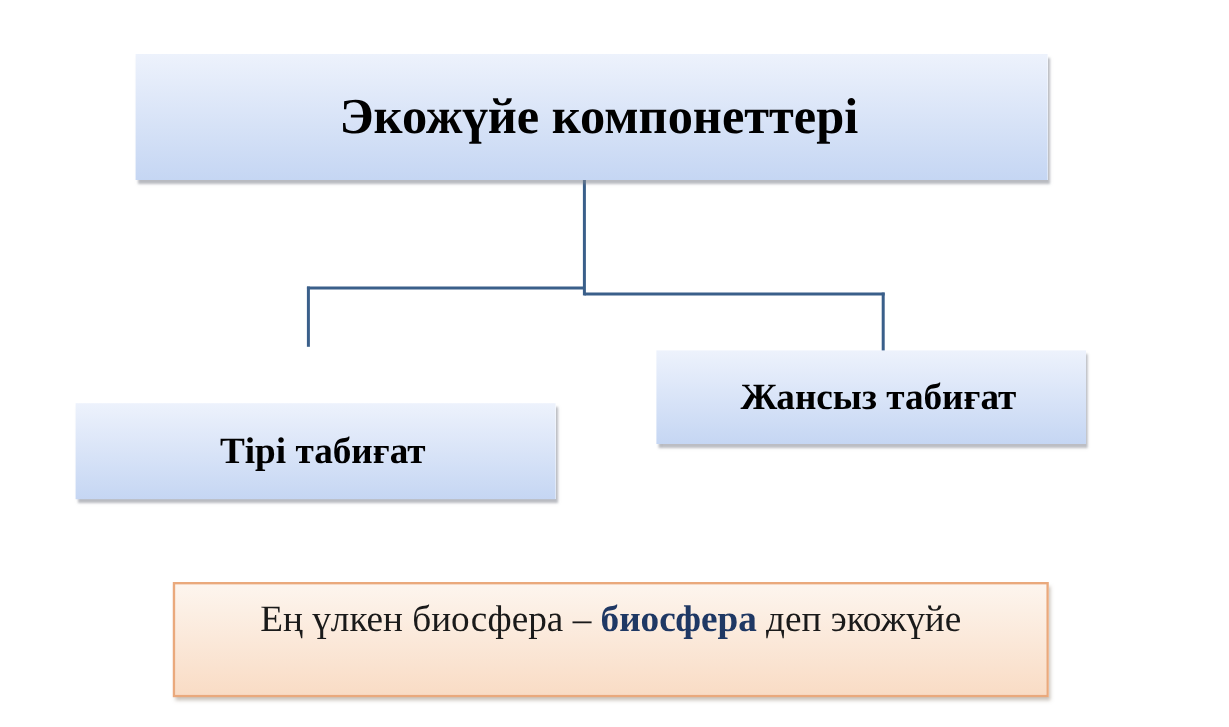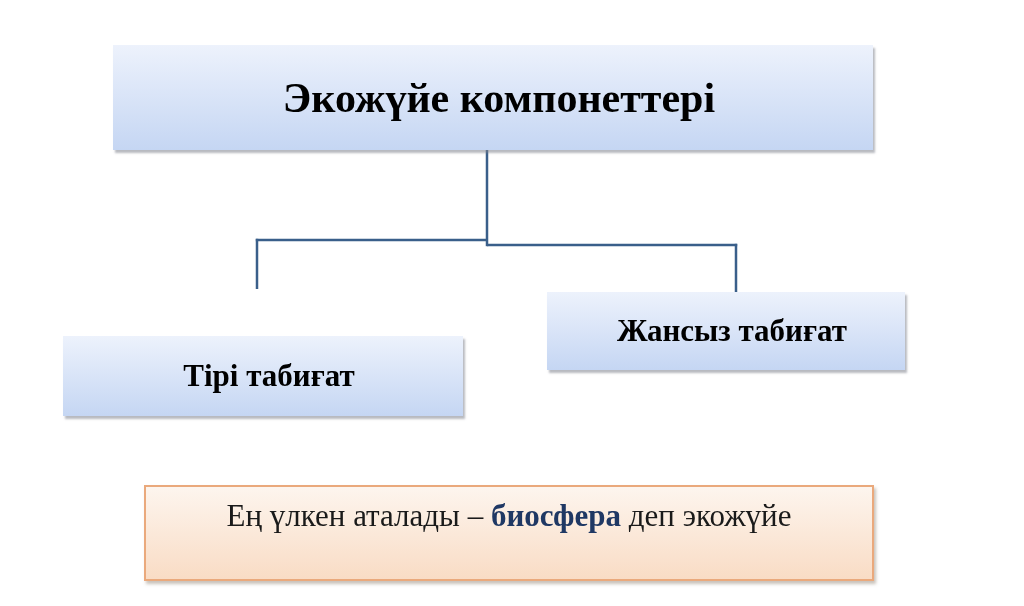--- a/index.html
+++ b/index.html
@@ -96,16 +96,16 @@
 
   <div class="box child-left">
     <span>Тірі табиғат</span>
   </div>
 
   <div class="box child-right">
     <span>Жансыз табиғат</span>
   </div>
 
   <div class="note-box">
-    <p class="note-text"><span>Ең үлкен аталады – </span><span class="hl">биосфера</span><span> деп экожүйе</span></p>
+    <p class="note-text"><span>Ең үлкен биосфера – </span><span class="hl">биосфера</span><span> деп экожүйе</span></p>
   </div>
 
 </div>
 
 </body></html>

